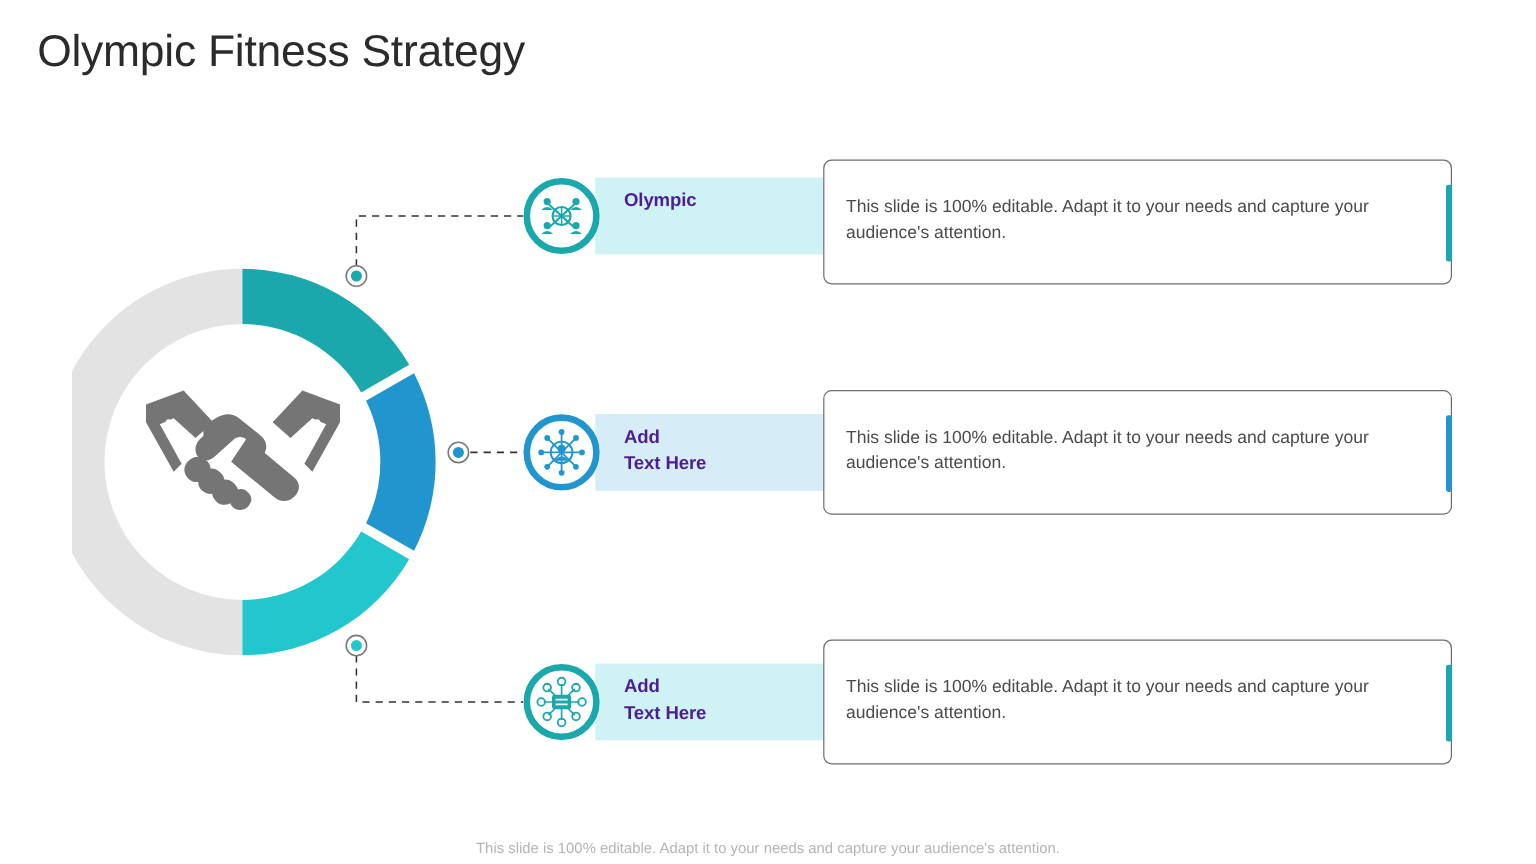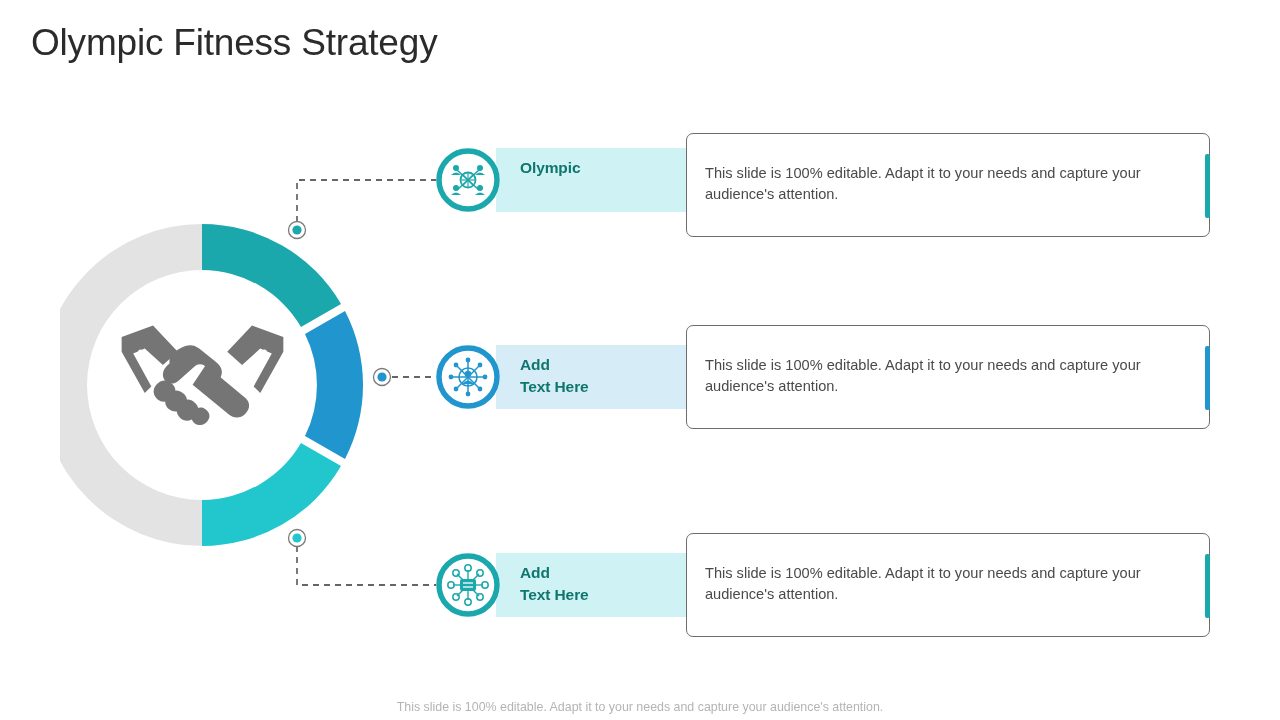--- a/index.html
+++ b/index.html
@@ -30,21 +30,21 @@
   .row-band{
     position:absolute;left:60px;top:0;width:216px;height:64px;
   }
   .row-icon{
     position:absolute;left:0;top:0;width:64px;height:64px;border-radius:50%;
     background:#ffffff;box-sizing:border-box;
   }
   .row-icon svg{position:absolute;left:0;top:0;}
   .row-label{
     position:absolute;left:84px;top:9px;width:190px;
-    font-size:15.5px;line-height:21.5px;font-weight:bold;color:#0f766e;
+    font-size:15.5px;line-height:21.5px;font-weight:bold;color:#4c1d95;
     letter-spacing:-0.1px;
   }
 
   
   .card{
     position:absolute;width:524px;height:104px;
     background:#ffffff;border:1px solid #6d6d6d;border-radius:7px;
     box-sizing:border-box;
   }
   .card-text{

